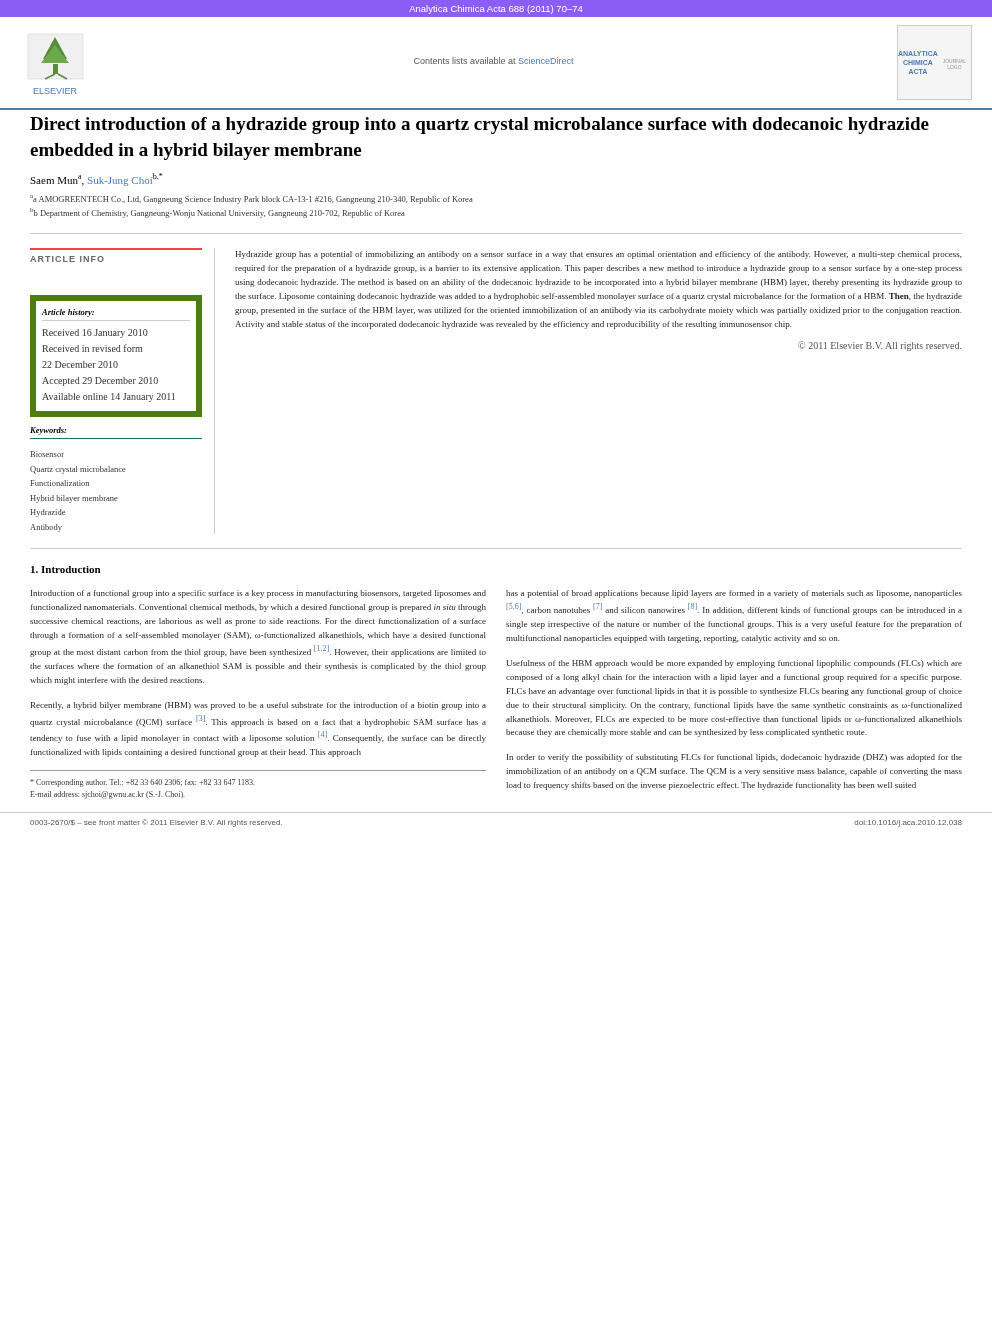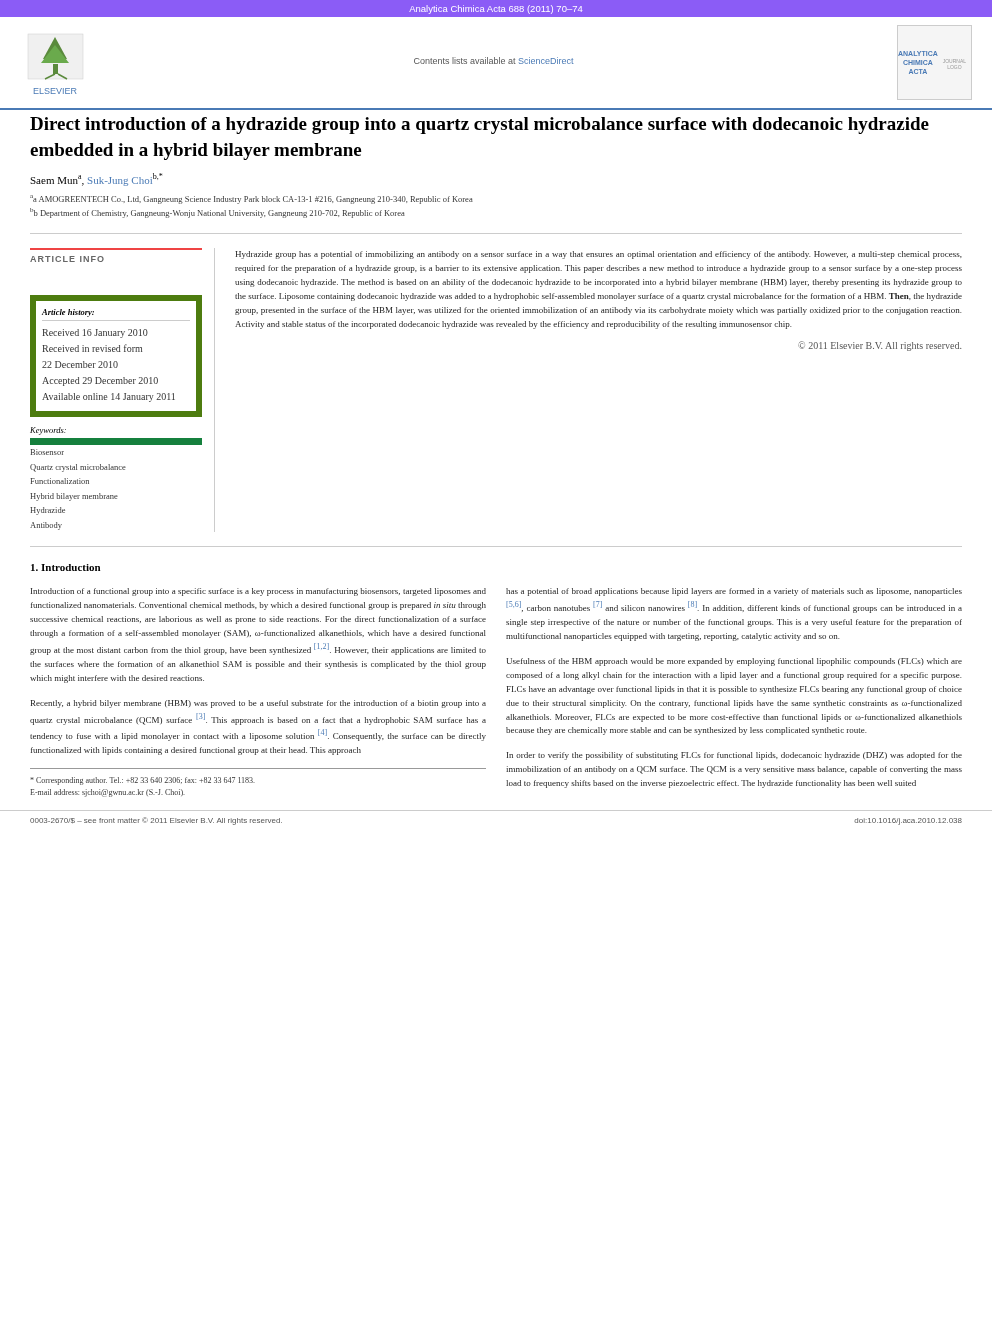--- a/index.html
+++ b/index.html
@@ -147,23 +147,23 @@
     }
     .article-info-row {
       font-size: 10px;
       line-height: 1.6;
       color: #333;
     }
     .keywords-section { margin-top: 8px; }
     .keywords-title {
       font-size: 8.5px;
       font-style: italic;
-      font-weight: normal;
-      margin-bottom: 0;
-      border-bottom: 7px solid #15803d;
+      font-weight: bold;
+      margin-bottom: 8px;
+      border-bottom: 1px solid #15803d;
       padding-bottom: 3px;
     }
     .keyword-item {
       font-size: 8.5px;
       line-height: 1.7;
       color: #333;
     }
     .abstract-text {
       font-size: 9px;
       line-height: 1.55;

